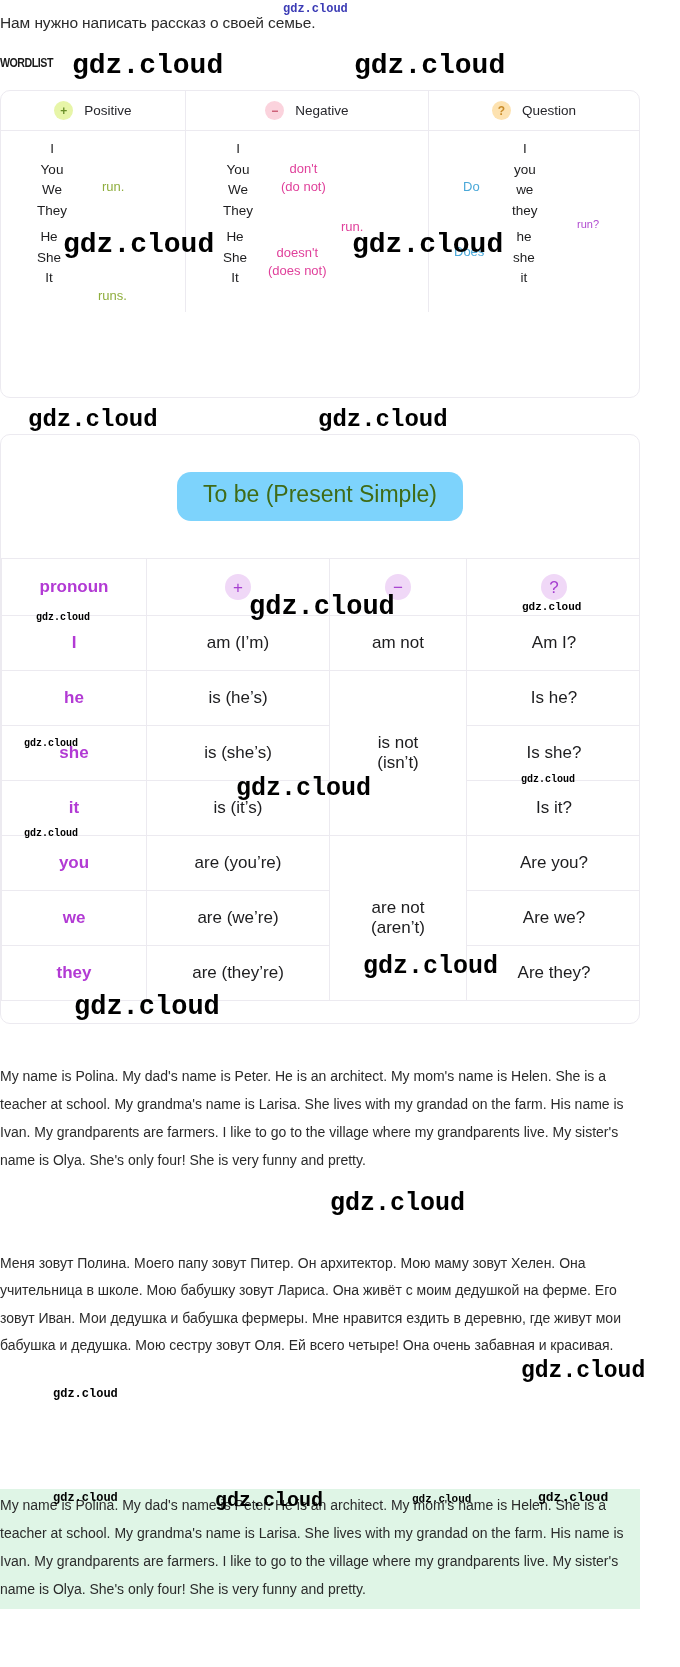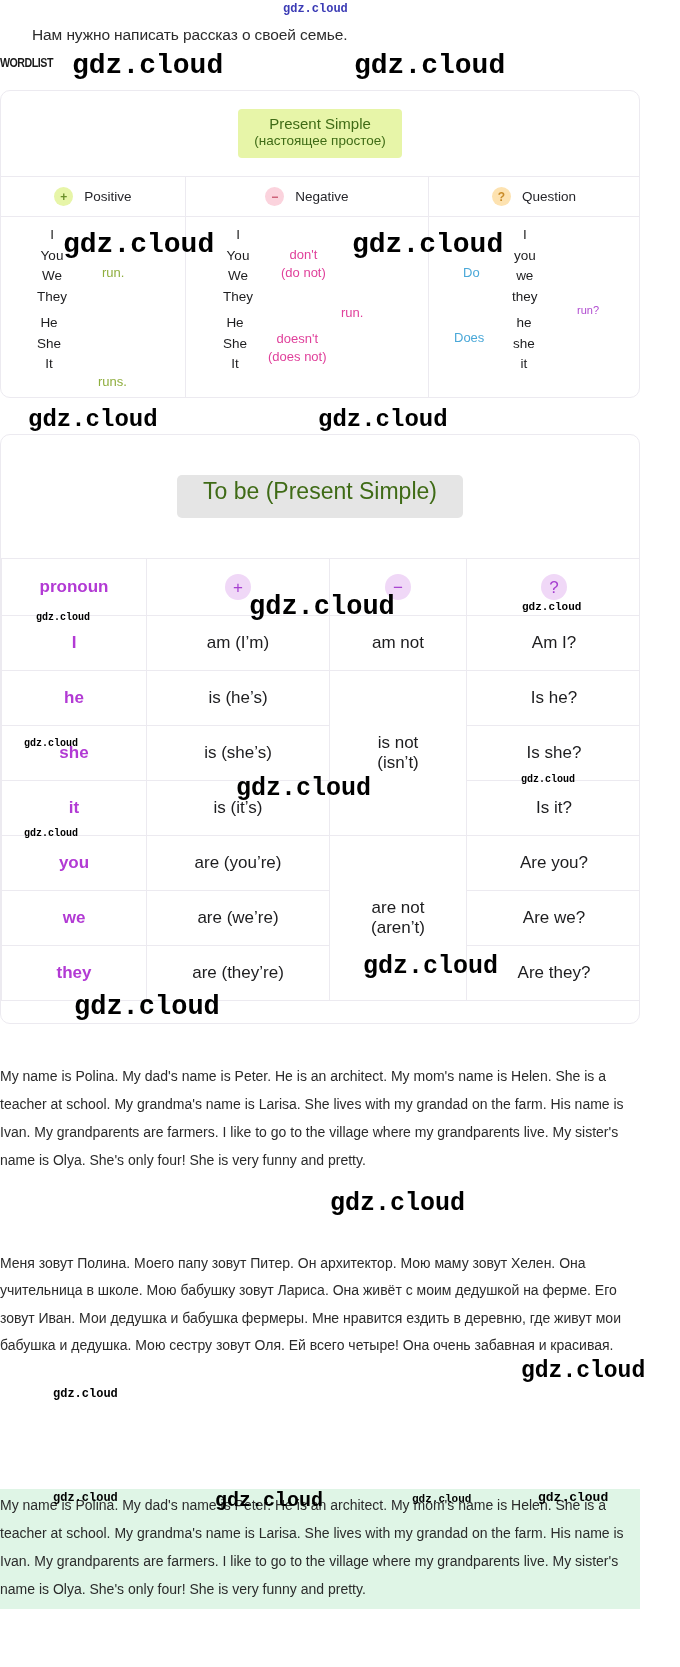--- a/index.html
+++ b/index.html
@@ -27,25 +27,24 @@
     z-index: 40;
   }
   .wm.blue {
     color: #3b3bb5;
     font-weight: 700;
   }
 
   
   .top-note {
     position: absolute;
-    top: 26px; left: 0px;
+    top: 14px; left: 0px;
     font-size: 15.5px;
     color: #2b2b2b;
     letter-spacing: -0.1px;
-    padding-left: 32px;
   }
   .wordlist-row {
     position: absolute;
     top: 55px; left: 0px;
     height: 30px;
     display: flex;
   }
   .wordlist-label {
     font-size: 13px;
     font-weight: 700;
@@ -141,25 +140,25 @@
   
   #card-tobe { top: 434px; height: 590px; }
 
   .tobe-title-band {
     height: 123px;
     display: flex;
     align-items: center;
     justify-content: center;
   }
   .tobe-chip {
-    background: #e5e5e5;
+    background: #7dd3fc;
     color: #3f6b16;
     font-size: 23px;
-    padding: 3px 26px 13px;
-    border-radius: 5px;
+    padding: 9px 26px 13px;
+    border-radius: 14px;
   }
 
   table.tobe {
     width: 100%;
     border-collapse: collapse;
     table-layout: fixed;
   }
   table.tobe td {
     border: 1px solid #eceaf0;
     text-align: center;
@@ -214,26 +213,20 @@
 <div class="top-note">Нам нужно написать рассказ о своей семье.</div>
 
 <div class="wordlist-row">
   <span class="wordlist-label">WORDLIST</span>
 </div>
 <div class="wm" style="top:50px; left:72px; font-size:28px;">gdz.cloud</div>
 <div class="wm" style="top:50px; left:354px; font-size:28px;">gdz.cloud</div>
 
 <div class="card" id="card-present">
 
-  <div class="title-band">
-    <div class="title-chip">
-      <span>Present  Simple</span>
-      <span class="sub">(настоящее простое)</span>
-    </div>
-  </div>
 
   <div class="ps-head">
     <div class="c1">
       <span class="badge plus">+</span>
       <span>Positive</span>
     </div>
     <div class="c2">
       <span class="badge minus">−</span>
       <span>Negative</span>
     </div>

